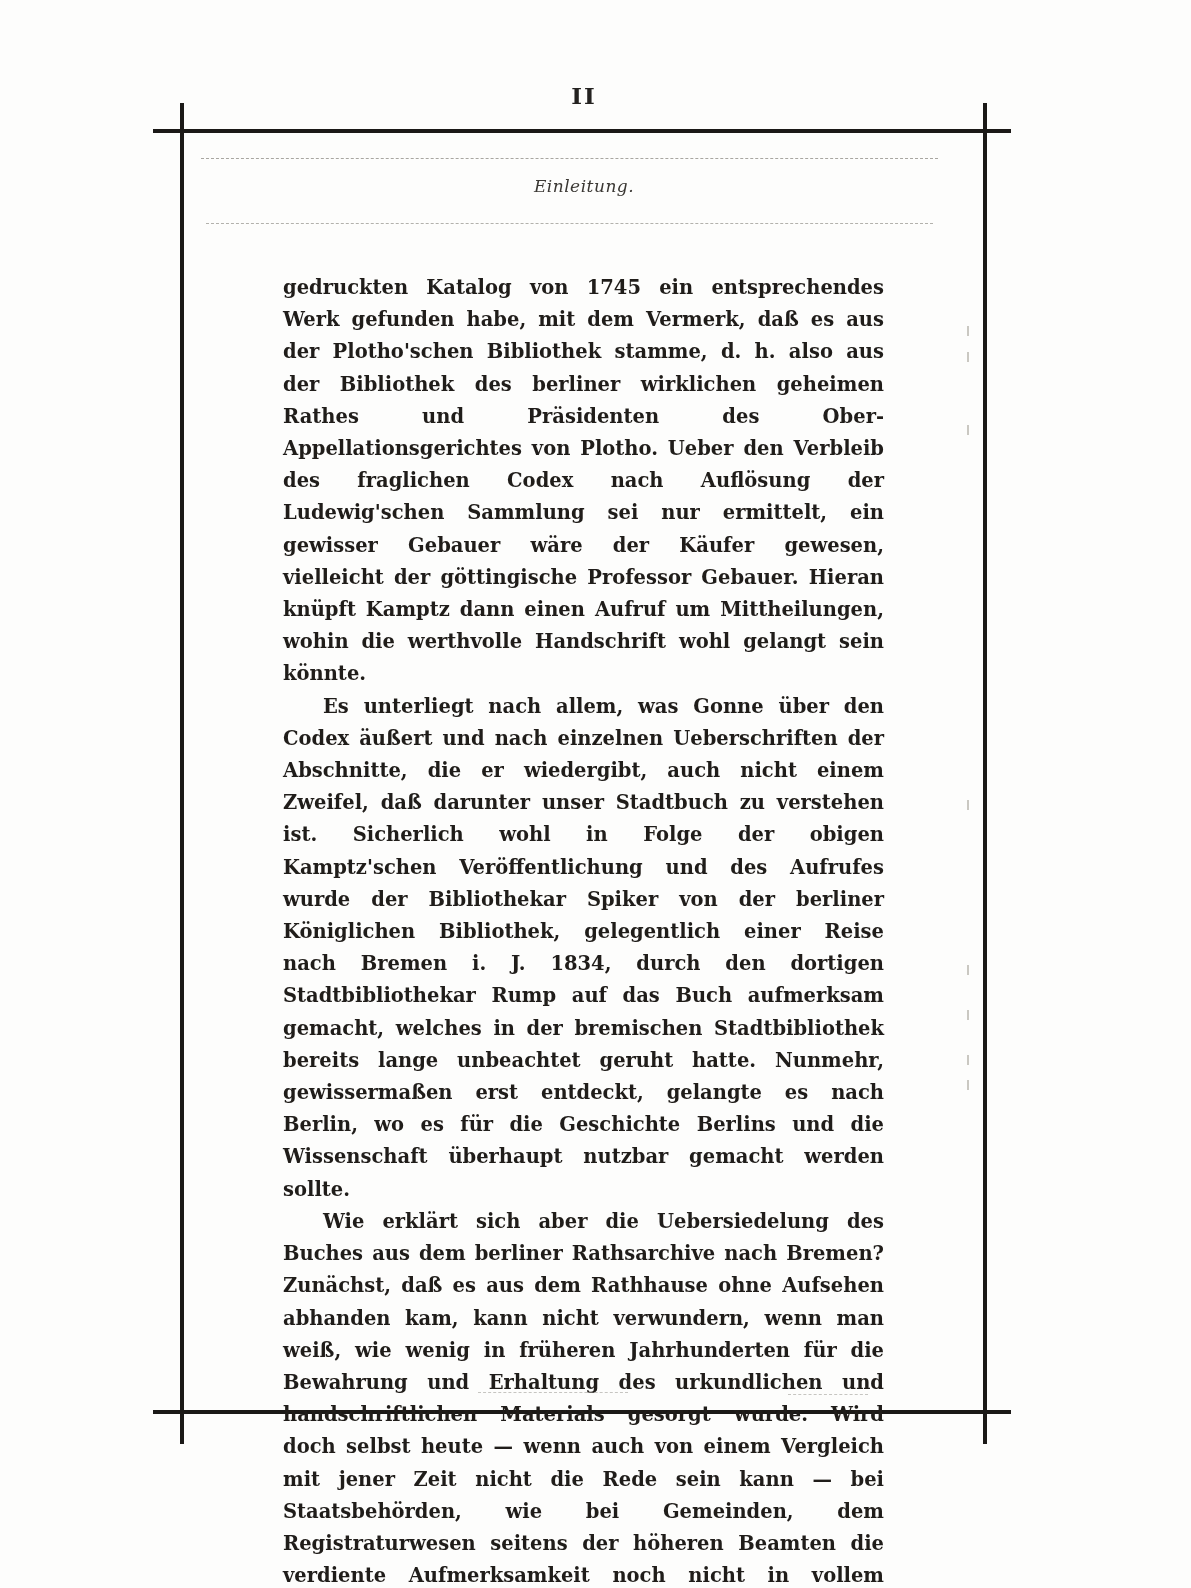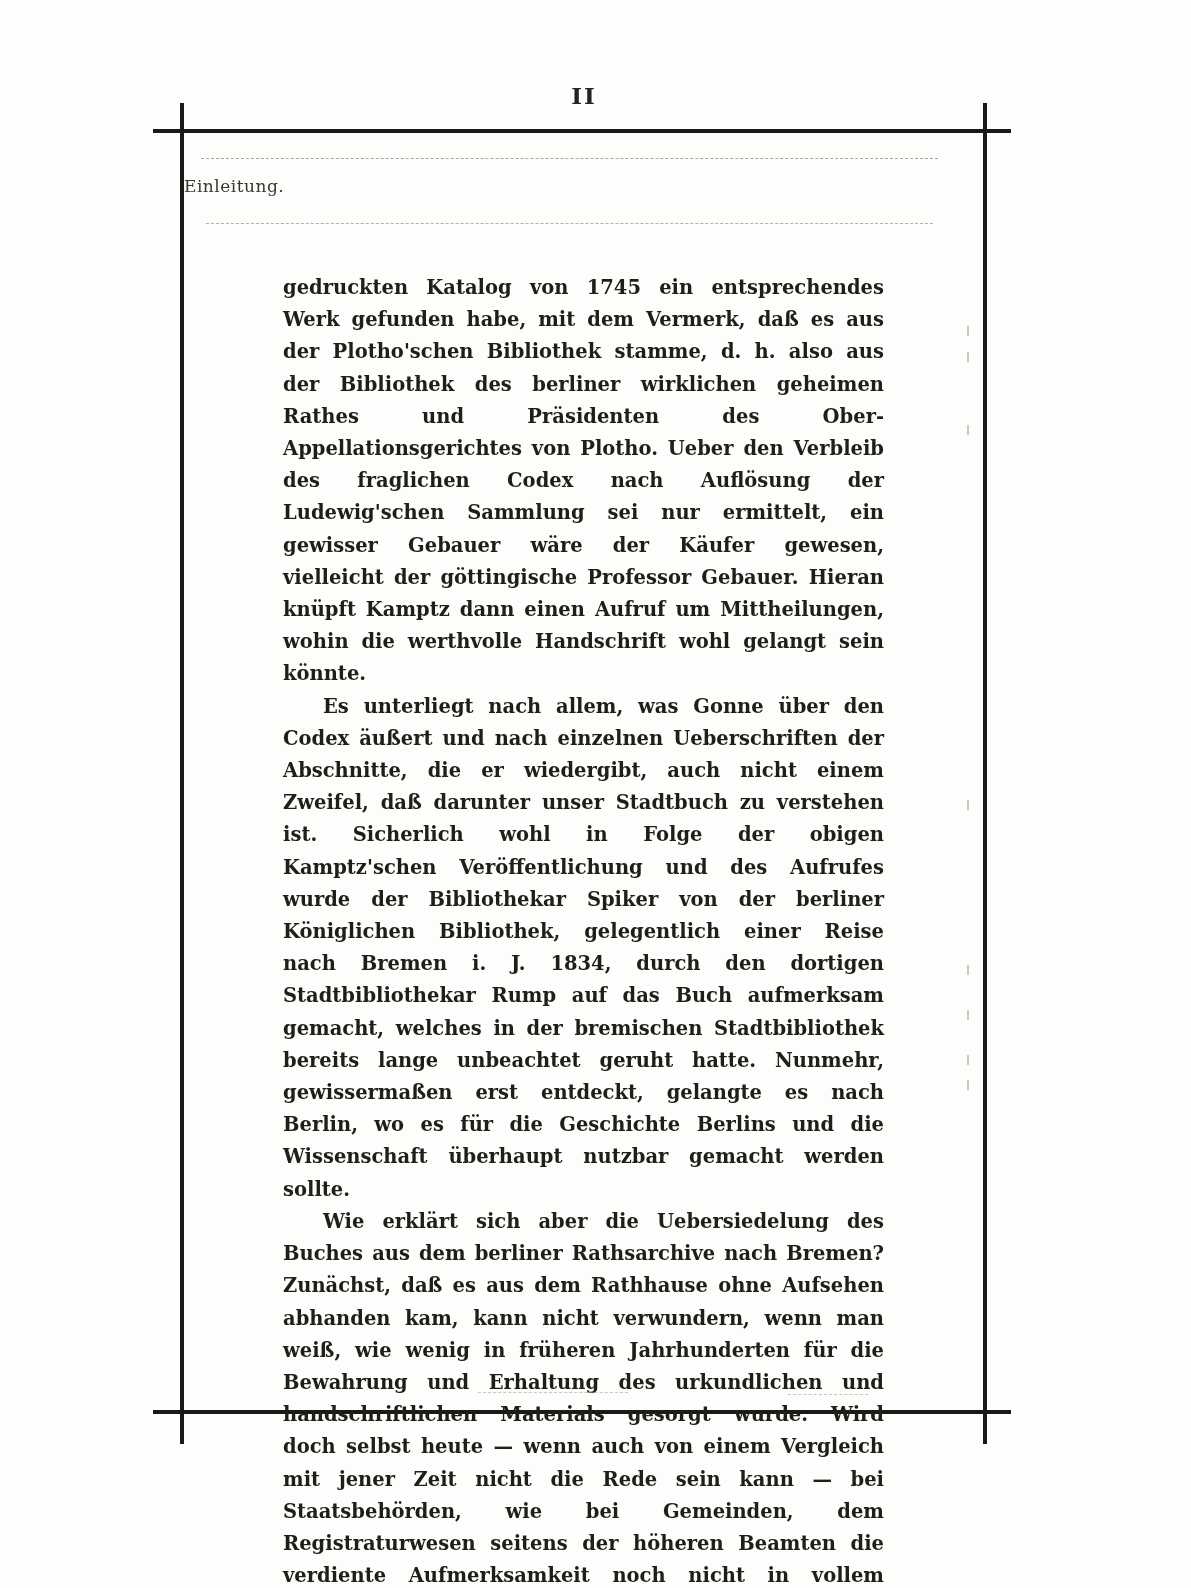--- a/index.html
+++ b/index.html
@@ -45,24 +45,25 @@
   .dashed-head-top { left: 201px; top: 158px; width: 737px; opacity: 0.85; }
   .dashed-head-bot { left: 206px; top: 223px; width: 727px; opacity: 0.75; }
   .dashed-foot-a   { left: 478px; top: 1392px; width: 150px; opacity: 0.55; }
   .dashed-foot-b   { left: 788px; top: 1394px; width: 80px;  opacity: 0.55; }
   
   .running-head {
     position: absolute;
     top: 176px;
     left: 184px;
     width: 800px;
-    text-align: left;
+    text-align: center;
     font-size: 17px;
     color: #3a3733;
     letter-spacing: 0.5px;
+    font-style: italic;
   }
   
   .text-block {
     position: absolute;
     left: 283px;
     top: 272px;
     width: 601px;
     text-align: justify;
     font-size: 19.5px;
     line-height: 32.2px;

